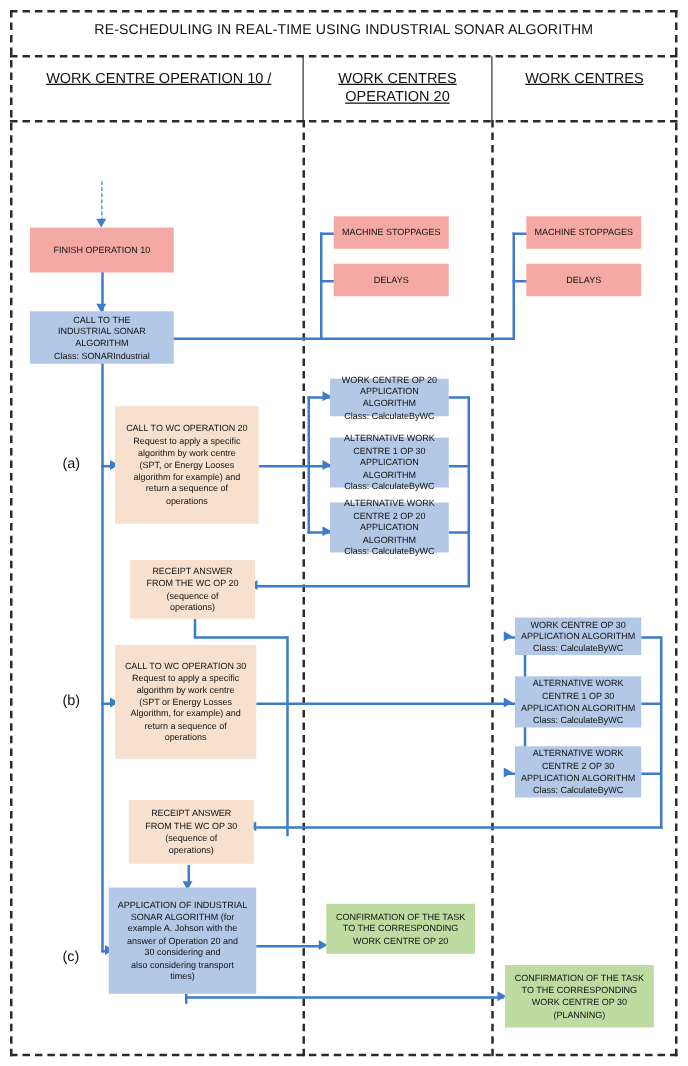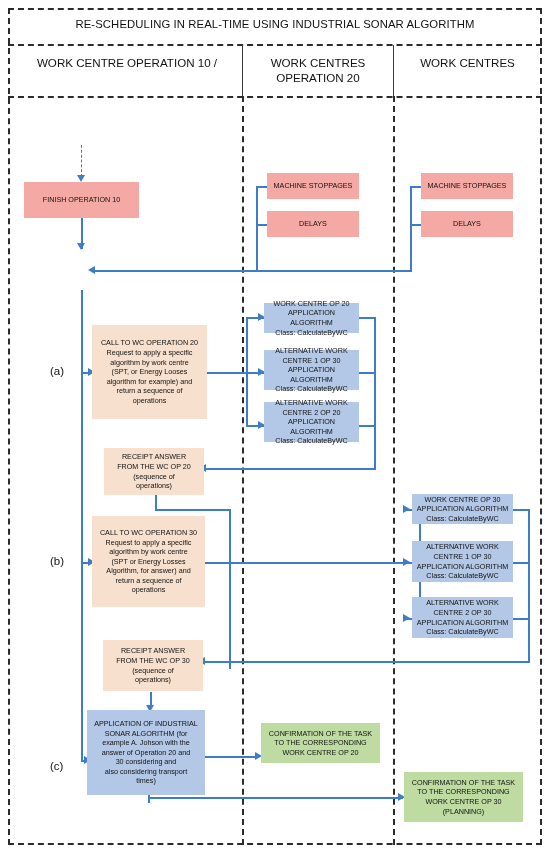--- a/index.html
+++ b/index.html
@@ -53,20 +53,21 @@
     font-size:11.3px;
     letter-spacing:.1px;
     color:#111;
   }
   .lane-title{
     position:absolute;
     text-align:center;
     font-size:11.6px;
     line-height:15px;
     color:#111;
+    text-decoration:underline;
   }
 
   
   .box{
     position:absolute;
     box-sizing:border-box;
     display:flex;
     align-items:center;
     justify-content:center;
     text-align:center;
@@ -205,20 +206,28 @@
 
   <div class="ln lnv" style="left:148px; top:795px; height:8px;"></div>
   <div class="ln lnh" style="left:148px; top:797px; width:255px;"></div>
   <div class="arr arr-r" style="left:398px; top:793px;"></div>
 
 
   <div class="box pink" style="left:24px; top:182px; width:115px; height:36px;">
     <span>FINISH OPERATION 10</span>
   </div>
 
+  <div class="box blue" style="left:24px; top:249px; width:115px; height:42px;">
+    <span>
+      <span style="display:block">CALL TO THE</span>
+      <span style="display:block">INDUSTRIAL SONAR</span>
+      <span style="display:block">ALGORITHM</span>
+      <span style="display:block">Class: SONARIndustrial</span>
+    </span>
+  </div>
 
   <div class="box pink" style="left:267px; top:173px; width:92px; height:26px;">
     <span>MACHINE STOPPAGES</span>
   </div>
   <div class="box pink" style="left:267px; top:211px; width:92px; height:26px;">
     <span>DELAYS</span>
   </div>
 
   <div class="box pink" style="left:421px; top:173px; width:92px; height:26px;">
     <span>MACHINE STOPPAGES</span>
@@ -273,21 +282,21 @@
       <span style="display:block">operations)</span>
     </span>
   </div>
 
   <div class="box tan" style="left:92px; top:516px; width:113px; height:91px;">
     <span>
       <span style="display:block">CALL TO WC OPERATION 30</span>
       <span style="display:block">Request to apply a specific</span>
       <span style="display:block">algorithm by work centre</span>
       <span style="display:block">(SPT or Energy Losses</span>
-      <span style="display:block">Algorithm, for answer) and</span>
+      <span style="display:block">Algorithm, for example) and</span>
       <span style="display:block">return a sequence of</span>
       <span style="display:block">operations</span>
     </span>
   </div>
 
   <div class="box blue" style="left:412px; top:494px; width:101px; height:30px;">
     <span>
       <span style="display:block">WORK CENTRE OP 30</span>
       <span style="display:block">APPLICATION ALGORITHM</span>
       <span style="display:block">Class: CalculateByWC</span>

